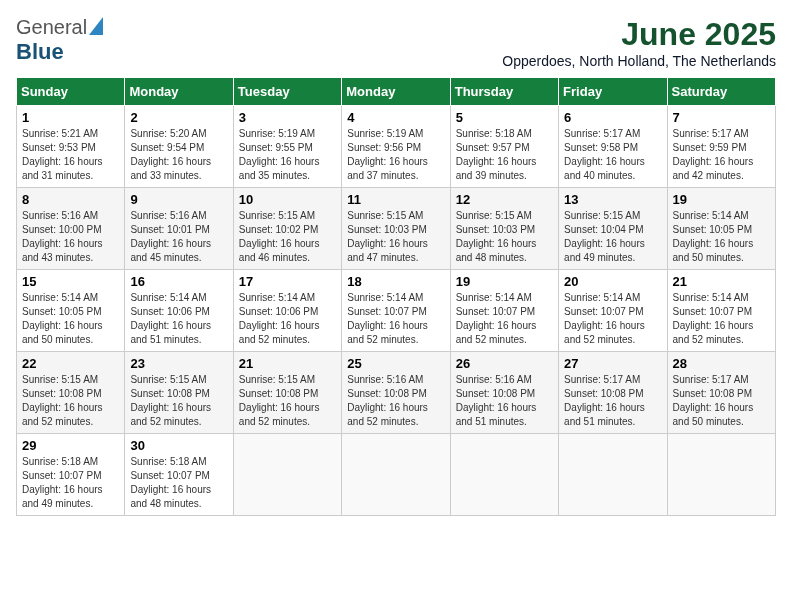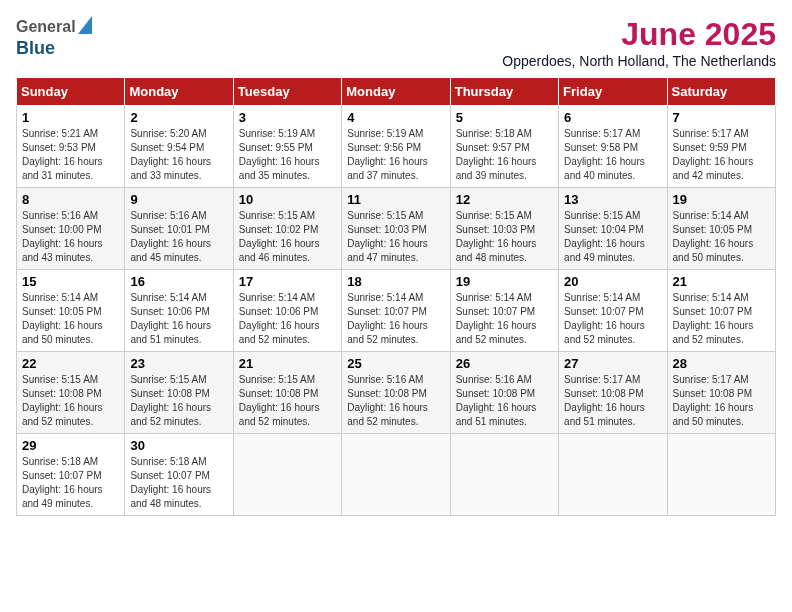--- a/index.html
+++ b/index.html
@@ -20,33 +20,33 @@
       display: flex;
       flex-direction: column;
       align-items: flex-start;
     }
     .title-section {
       text-align: right;
     }
     .month-title {
       font-size: 32px;
       font-weight: bold;
-      color: #be185d;
+      color: #14532d;
     }
     .location {
       font-size: 14px;
       color: #0f172a;
     }
     .calendar {
       width: 100%;
       border-collapse: collapse;
       font-size: 11px;
     }
     .calendar th {
-      background: #b91c1c;
+      background: #15803d;
       color: #fff;
       padding: 6px 4px;
       text-align: left;
       font-size: 13px;
       font-weight: bold;
       border: 1px solid #fff;
     }
     .calendar td {
       border: 1px solid #ccc;
       vertical-align: top;
@@ -70,26 +70,26 @@
       line-height: 1.4;
     }
     .empty-cell {
       background: #f9f9f9 !important;
     }
     .logo-row {
       display: flex;
       align-items: center;
     }
     .logo-text-general {
-      font-size: 16px;
-      font-weight: bold;
+      font-size: 20px;
+      font-weight: normal;
       color: #555;
     }
     .logo-text-blue {
-      font-size: 18px;
+      font-size: 22px;
       font-weight: bold;
       color: #1a5276;
     }
     .logo-icon {
       margin-left: 2px;
     }
   </style>
 </head>
 <body>
 

